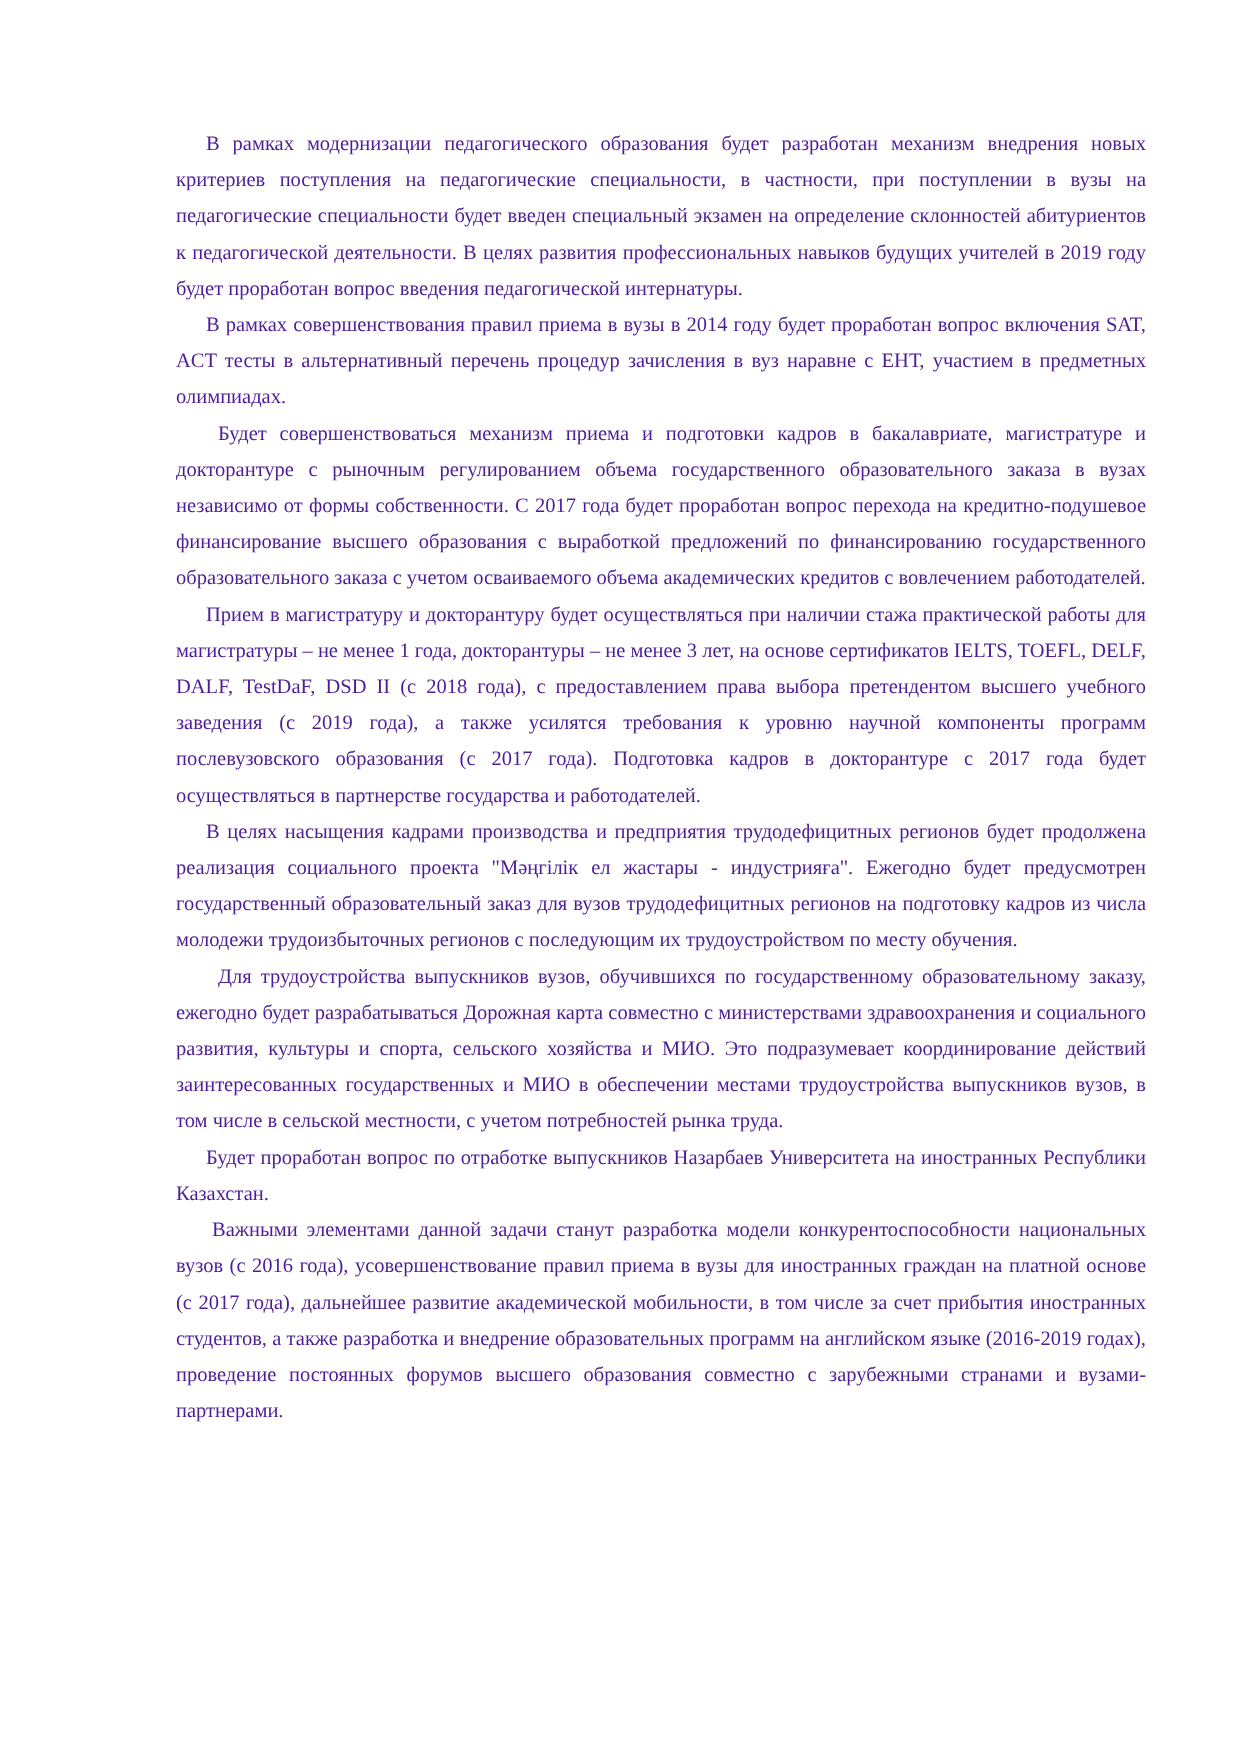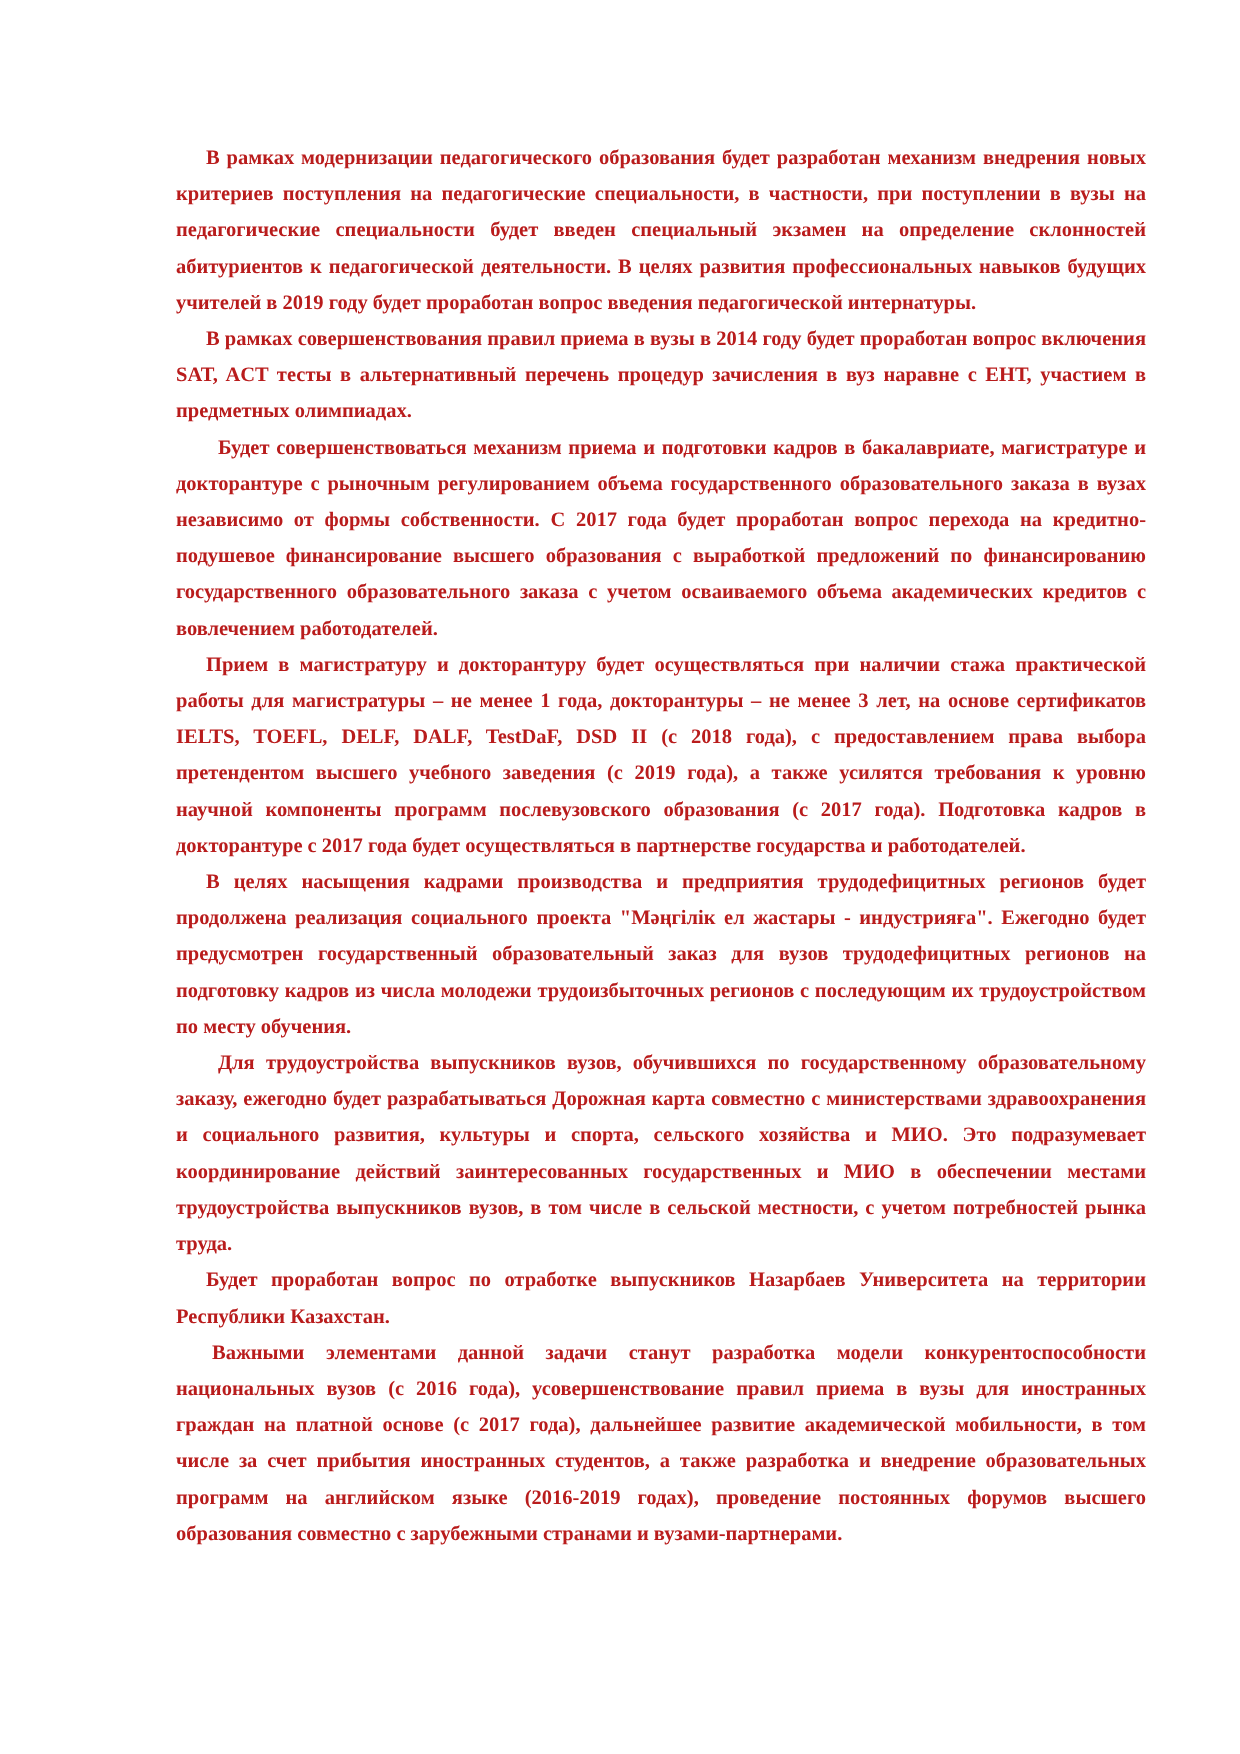--- a/index.html
+++ b/index.html
@@ -9,43 +9,42 @@
     }
     body {
       width: 1240px;
       height: 1754px;
       position: relative;
       overflow: hidden;
     }
     .page {
       position: absolute;
       left: 176px;
-      top: 140px;
+      top: 126px;
       width: 970px;
-      color: #b91c1c;
+      color: #4c1d95;
       font-family: "Liberation Serif", "DejaVu Serif", serif;
       font-size: 20.5px;
       line-height: 36.2px;
       text-align: justify;
       text-rendering: geometricPrecision;
-      font-weight: bold;
     }
     .para {
       margin: 0;
       text-indent: 30px;
       hyphens: none;
     }
     .para.indent-wide { text-indent: 42px; }
     .para.indent-mid { text-indent: 36px; }
   </style>
 </head>
 <body>
 
 <div class="page">
   <p class="para">В рамках модернизации педагогического образования будет разработан механизм внедрения новых критериев поступления на педагогические специальности, в частности, при поступлении в вузы на педагогические специальности будет введен специальный экзамен на определение склонностей абитуриентов к педагогической деятельности. В целях развития профессиональных навыков будущих учителей в 2019 году будет проработан вопрос введения педагогической интернатуры.</p>
   <p class="para">В рамках совершенствования правил приема в вузы в 2014 году будет проработан вопрос включения SAT, ACT тесты в альтернативный перечень процедур зачисления в вуз наравне с ЕНТ, участием в предметных олимпиадах.</p>
   <p class="para indent-wide">Будет совершенствоваться механизм приема и подготовки кадров в бакалавриате, магистратуре и докторантуре с рыночным регулированием объема государственного образовательного заказа в вузах независимо от формы собственности. С 2017 года будет проработан вопрос перехода на кредитно-подушевое финансирование высшего образования с выработкой предложений по финансированию государственного образовательного заказа с учетом осваиваемого объема академических кредитов с вовлечением работодателей.</p>
   <p class="para">Прием в магистратуру и докторантуру будет осуществляться при наличии стажа практической работы для магистратуры – не менее 1 года, докторантуры – не менее 3 лет, на основе сертификатов IELTS, TOEFL, DELF, DALF, TestDaF, DSD II (с 2018 года), с предоставлением права выбора претендентом высшего учебного заведения (с 2019 года), а также усилятся требования к уровню научной компоненты программ послевузовского образования (с 2017 года). Подготовка кадров в докторантуре с 2017 года будет осуществляться в партнерстве государства и работодателей.</p>
   <p class="para">В целях насыщения кадрами производства и предприятия трудодефицитных регионов будет продолжена реализация социального проекта "Мәңгілік ел жастары - индустрияға". Ежегодно будет предусмотрен государственный образовательный заказ для вузов трудодефицитных регионов на подготовку кадров из числа молодежи трудоизбыточных регионов с последующим их трудоустройством по месту обучения.</p>
   <p class="para indent-wide">Для трудоустройства выпускников вузов, обучившихся по государственному образовательному заказу, ежегодно будет разрабатываться Дорожная карта совместно с министерствами здравоохранения и социального развития, культуры и спорта, сельского хозяйства и МИО. Это подразумевает координирование действий заинтересованных государственных и МИО в обеспечении местами трудоустройства выпускников вузов, в том числе в сельской местности, с учетом потребностей рынка труда.</p>
-  <p class="para">Будет проработан вопрос по отработке выпускников Назарбаев Университета на территории Республики Казахстан.</p>
+  <p class="para">Будет проработан вопрос по отработке выпускников Назарбаев Университета на иностранных Республики Казахстан.</p>
   <p class="para indent-mid">Важными элементами данной задачи станут разработка модели конкурентоспособности национальных вузов (с 2016 года), усовершенствование правил приема в вузы для иностранных граждан на платной основе (с 2017 года), дальнейшее развитие академической мобильности, в том числе за счет прибытия иностранных студентов, а также разработка и внедрение образовательных программ на английском языке (2016-2019 годах), проведение постоянных форумов высшего образования совместно с зарубежными странами и вузами-партнерами.</p>
 </div>
 
 </body></html>

